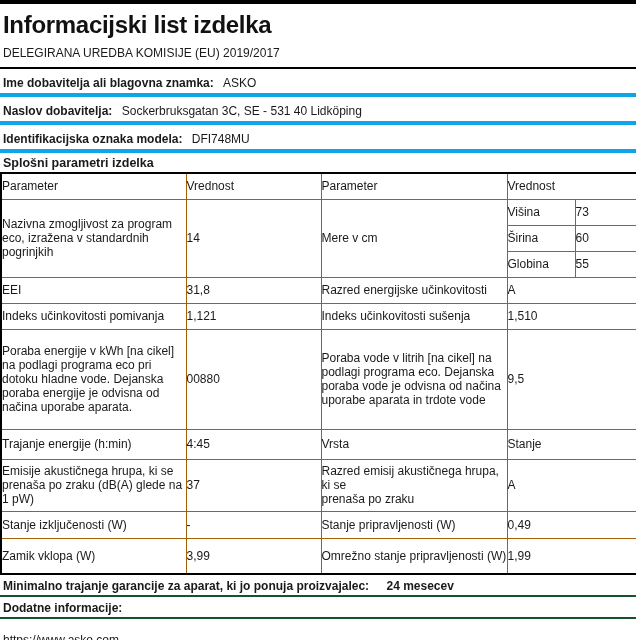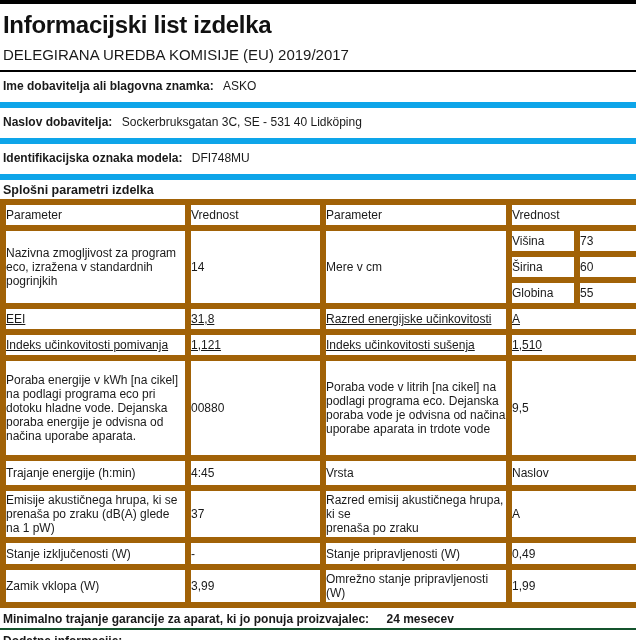--- a/index.html
+++ b/index.html
@@ -12,51 +12,51 @@
   }
   .page { width: 636px; height: 640px; background: #fff; position: relative; }
 
   .topbar { height: 4px; background: #000; width: 100%; }
 
   .title {
     font-size: 24px; font-weight: bold; letter-spacing: -0.3px;
     padding: 6px 0 0 3px; line-height: 30px; color: #111;
   }
   .subtitle {
-    font-size: 15px; padding: 6px 0 7px 3px; color: #1a1a1a;
+    font-size: 12px; padding: 6px 0 7px 3px; color: #1a1a1a;
   }
   .thick-line { border-top: 2px solid #000; }
 
   .info-row {
     font-size: 12px; padding: 7px 0 6px 3px;
-    border-bottom: 6px solid #0ea5e9; line-height: 14px; height: 36px;
+    border-bottom: 4px solid #0ea5e9; line-height: 14px; height: 28px;
   }
   .info-row .lbl { font-weight: bold; }
   .info-row .val { margin-left: 6px; }
 
   .section-heading {
     font-size: 12.5px; font-weight: bold; padding: 4px 0 3px 3px;
     height: 19px; line-height: 13px;
   }
 
   table.params {
     width: 636px; border-collapse: collapse; table-layout: fixed;
     font-size: 12px; color: #1a1a1a;
   }
   table.params td {
-    border: 6px solid #a16207; vertical-align: middle;
+    border: 1px solid #a16207; vertical-align: middle;
     padding: 2px 0; line-height: 14px;
   }
   table.params { border: 2px solid #000; }
   td.param { text-align: left; padding-left: 4px; }
   td.val { }
   td.pre { white-space: pre-line; }
   tr.h-header { height: 26px; }
   tr.h-dim { height: 26px; }
-  tr.h-sm { height: 26px; text-decoration: underline; }
+  tr.h-sm { height: 26px; }
   tr.h-med { height: 30px; }
   tr.h-tall { height: 100px; }
   tr.h-noise { height: 52px; }
   tr.h-off { height: 27px; }
   tr.h-delay { height: 36px; }
 
   .footer-row {
     font-size: 12px; padding: 5px 0 4px 3px; height: 22px;
     border-bottom: 2px solid #14532d; line-height: 13px; font-weight: bold;
   }
@@ -142,21 +142,21 @@
         <td class="param">Poraba energije v kWh [na cikel] na podlagi programa eco pri dotoku hladne vode. Dejanska poraba energije je odvisna od načina uporabe aparata.</td>
         <td class="val">00880</td>
         <td class="param">Poraba vode v litrih [na cikel] na podlagi programa eco. Dejanska poraba vode je odvisna od načina uporabe aparata in trdote vode</td>
         <td class="val" colspan="2">9,5</td>
       </tr>
 
       <tr class="h-med">
         <td class="param">Trajanje energije (h:min)</td>
         <td class="val">4:45</td>
         <td class="param">Vrsta</td>
-        <td class="val" colspan="2">Naslov</td>
+        <td class="val" colspan="2">Stanje</td>
       </tr>
 
       <tr class="h-noise">
         <td class="param">Emisije akustičnega hrupa, ki se prenaša po zraku (dB(A) glede na 1 pW)</td>
         <td class="val">37</td>
         <td class="param pre">Razred emisij akustičnega hrupa,
 ki se
 prenaša po zraku</td>
         <td class="val" colspan="2">A</td>
       </tr>

